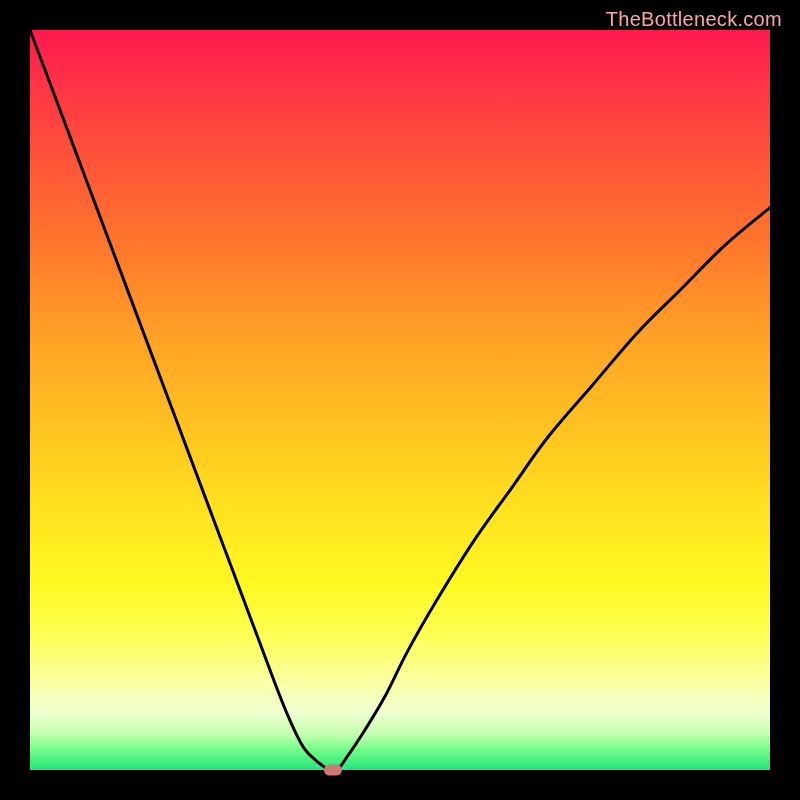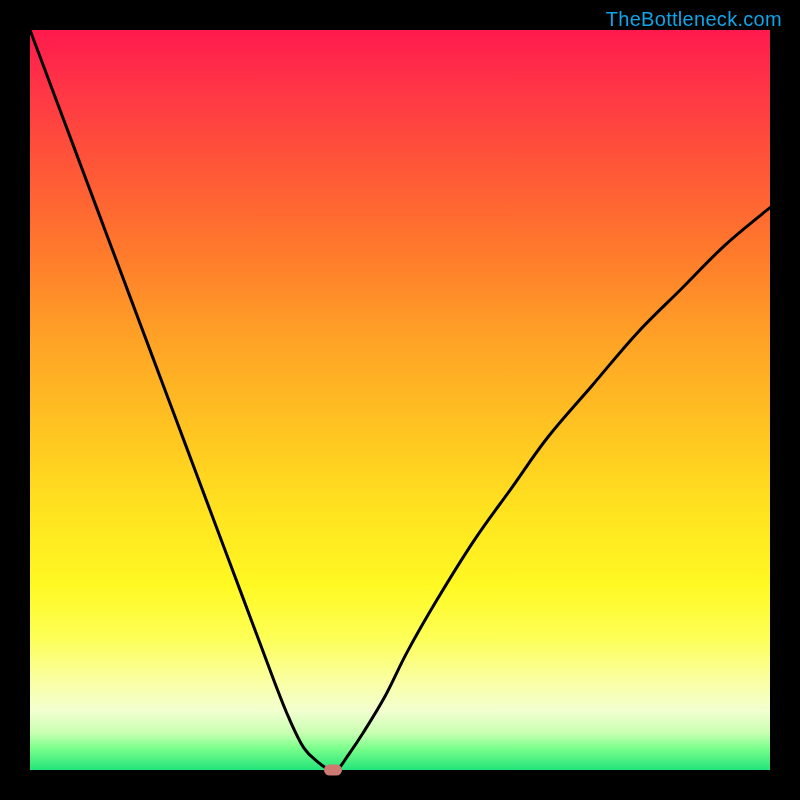--- a/index.html
+++ b/index.html
@@ -37,21 +37,21 @@
       #f2ffd0 92%,
       #c8ffb2 95%,
       #7dff8c 97%,
       #22e47a 100%
     );
   }
   .watermark {
     position: absolute;
     top: 8px;
     right: 18px;
-    color: #0ea5e9;
+    color: #fca5a5;
     font-size: 20px;
     letter-spacing: 0.3px;
     font-weight: 500;
   }
   svg.curve {
     position: absolute;
     inset: 0;
     width: 100%;
     height: 100%;
   }

